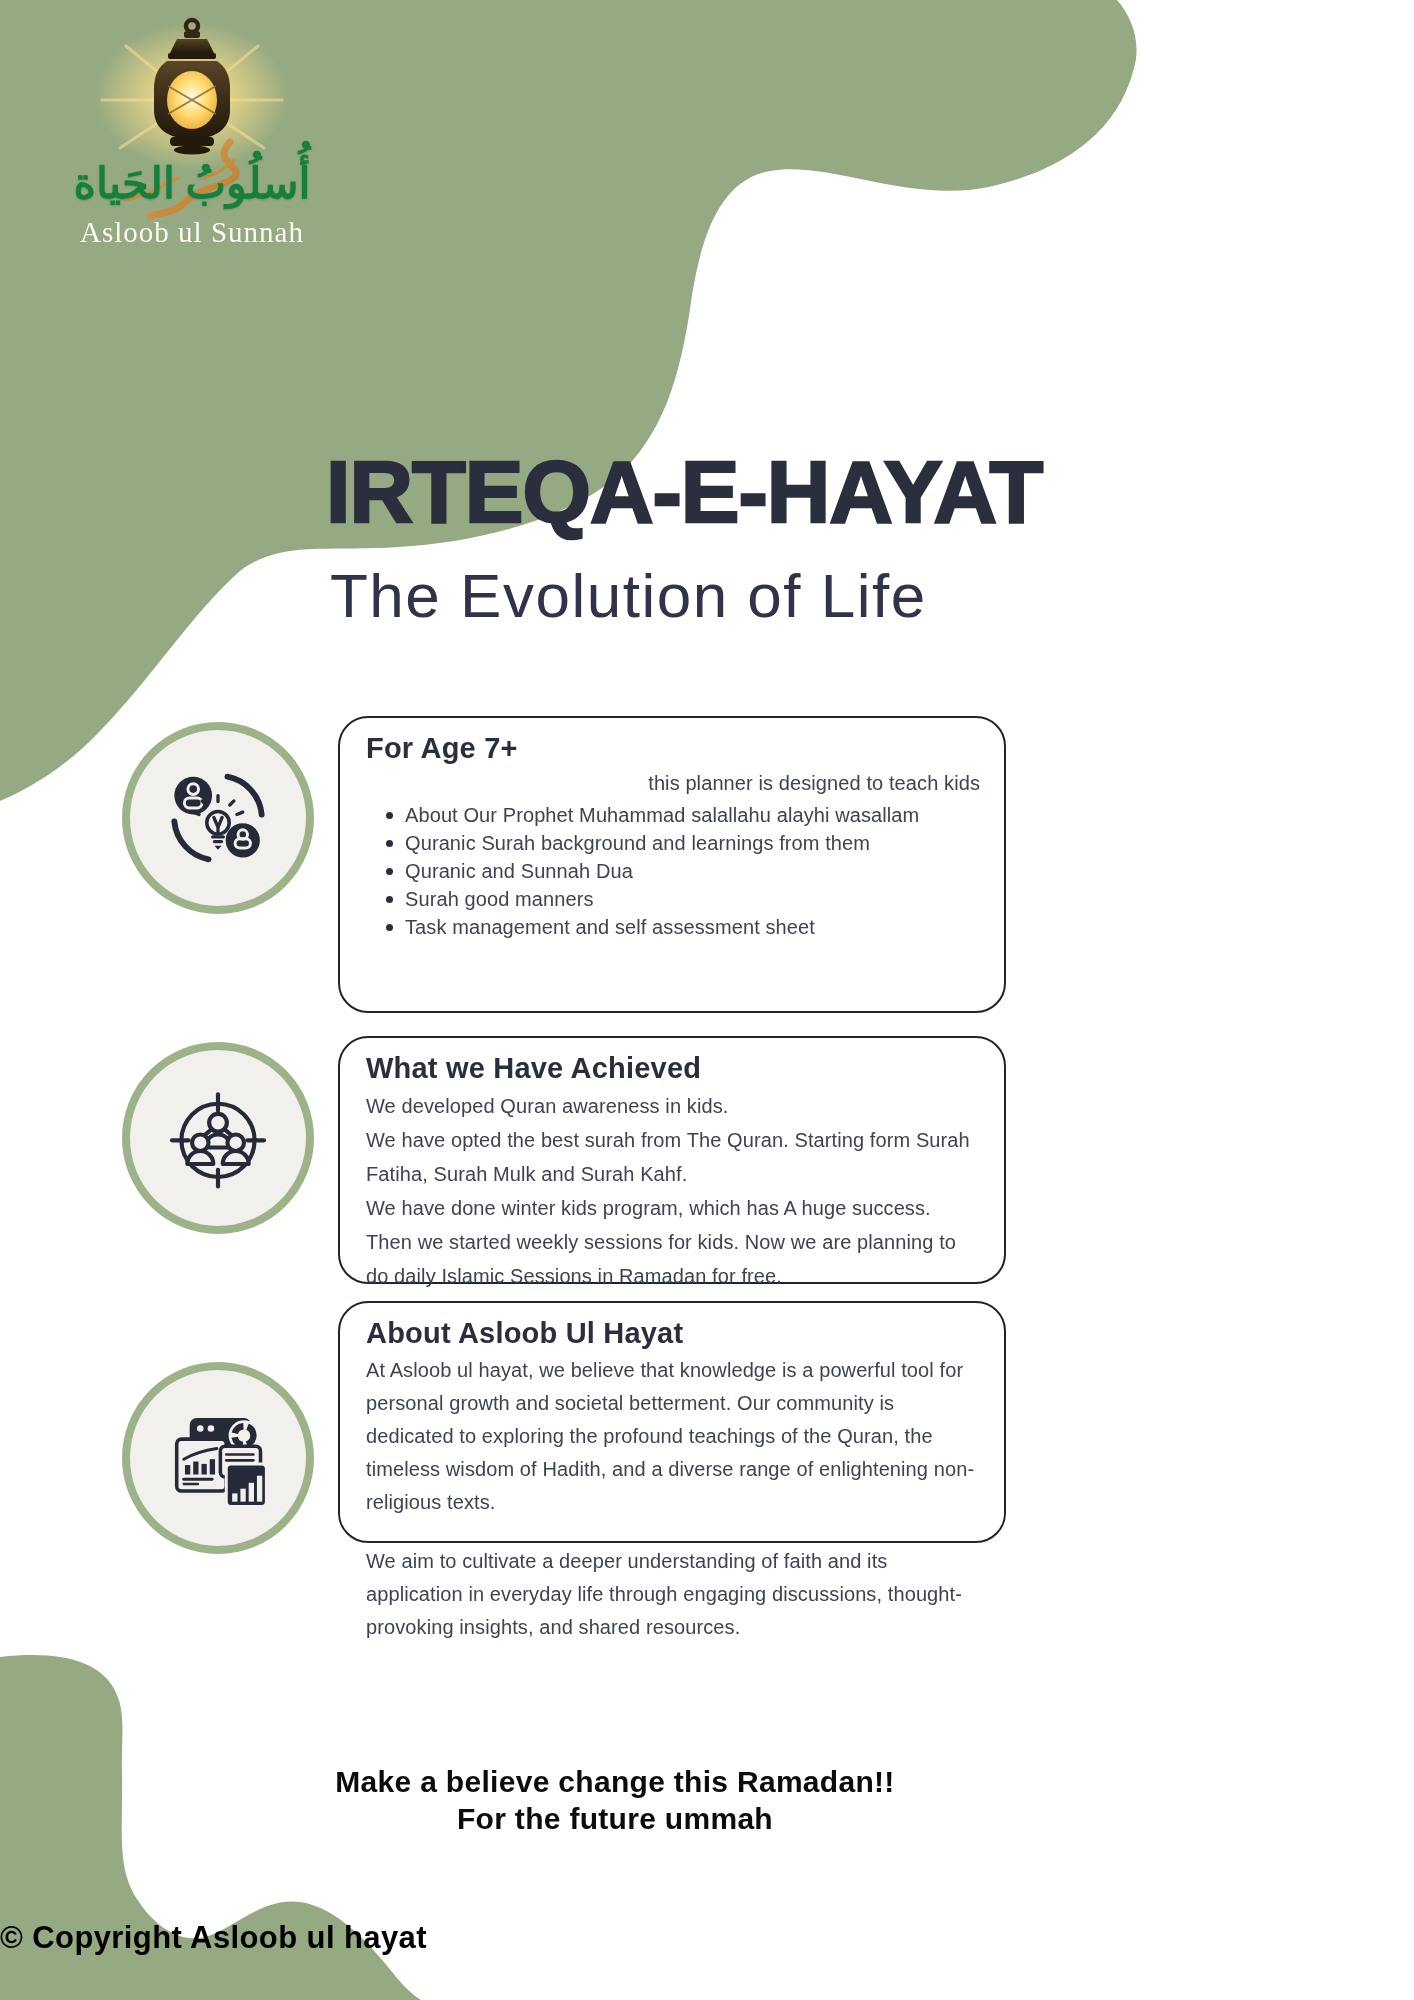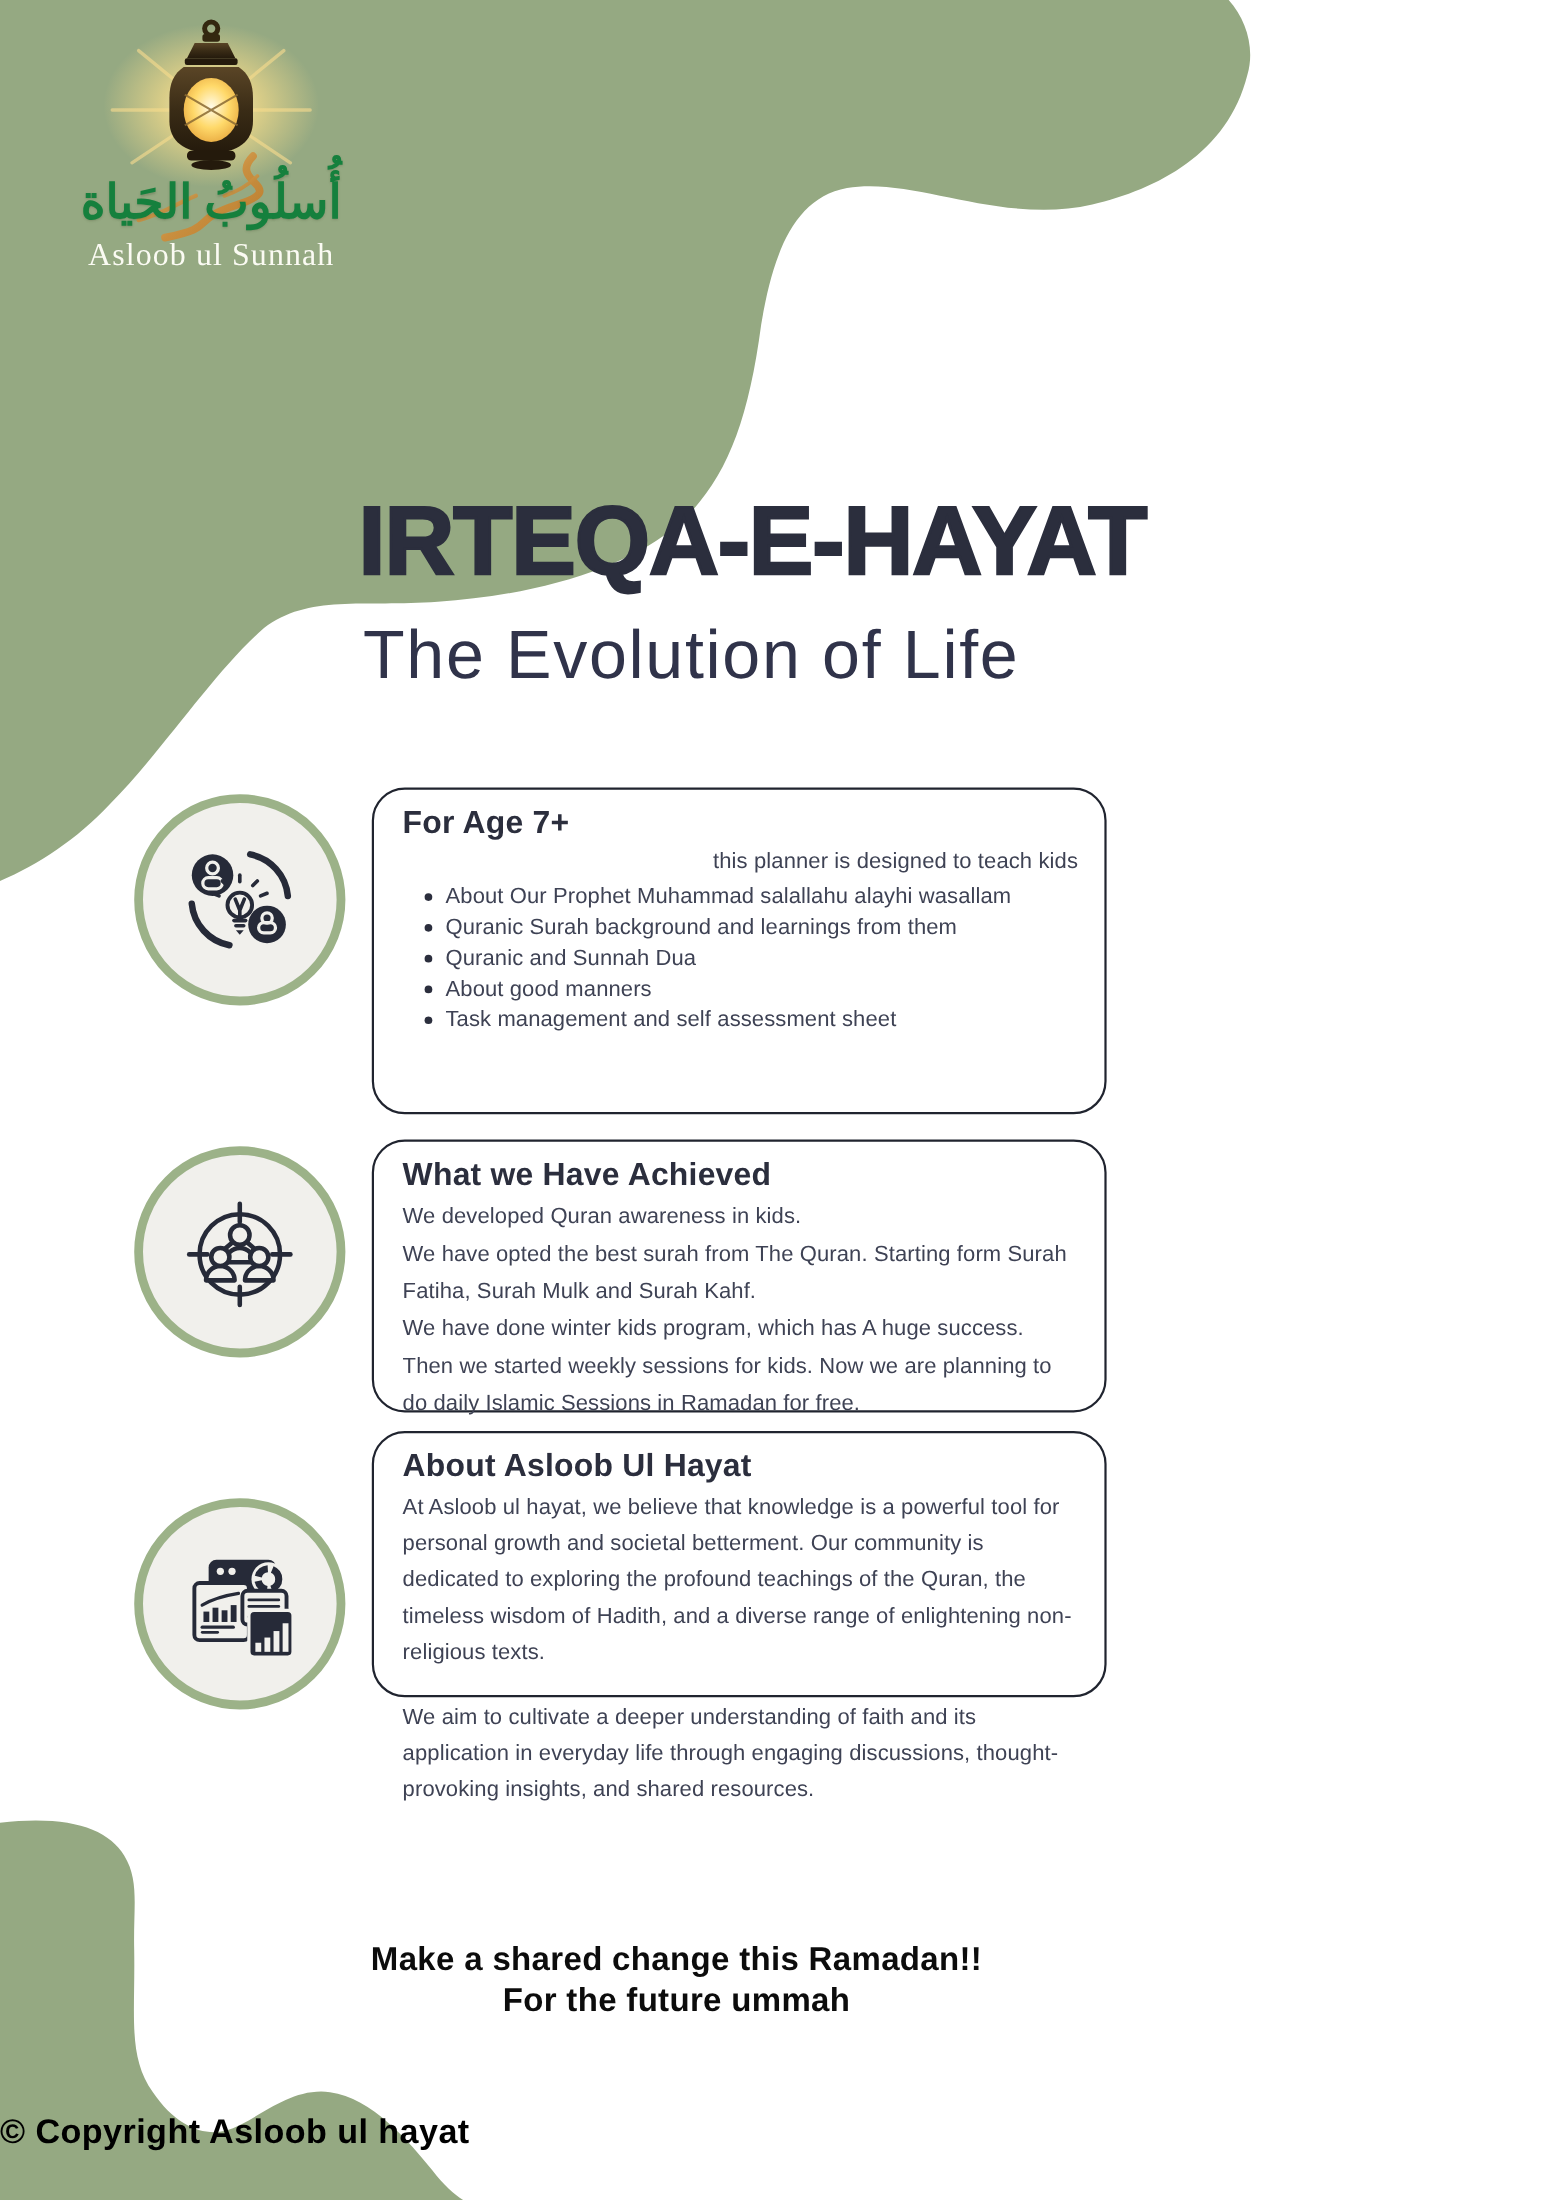--- a/index.html
+++ b/index.html
@@ -172,21 +172,21 @@
   </svg>
 </div>
 
 <div class="card card-1">
   <h2>For Age 7+</h2>
   <div class="txt intro">this planner is designed to teach kids</div>
   <ul class="txt">
     <li>About Our Prophet Muhammad salallahu alayhi wasallam</li>
     <li>Quranic Surah background and learnings from them</li>
     <li>Quranic and Sunnah Dua</li>
-    <li>About good manners</li>
+    <li>Surah good manners</li>
     <li>Task management and self assessment sheet</li>
   </ul>
 </div>
 
 <div class="icon-circle ic-2">
   <svg viewBox="0 0 100 100" aria-hidden="true">
     <g fill="none" stroke="#262a38" stroke-width="3.5" stroke-linecap="round">
       <circle cx="50" cy="52" r="31"></circle>
       <line x1="50" y1="13" x2="50" y2="27"></line>
       <line x1="50" y1="77" x2="50" y2="91"></line>
@@ -249,17 +249,17 @@
   </svg>
 </div>
 
 <div class="card card-3">
   <h2>About Asloob Ul Hayat</h2>
   <div class="txt para">At Asloob ul hayat, we believe that knowledge is a powerful tool for personal growth and societal betterment. Our community is dedicated to exploring the profound teachings of the Quran, the timeless wisdom of Hadith, and a diverse range of enlightening non-religious texts.</div>
   <div class="txt para">We aim to cultivate a deeper understanding of faith and its application in everyday life through engaging discussions, thought-provoking insights, and shared resources.</div>
 </div>
 
 <div class="promo">
-  <div>Make a shared change this Ramadan!!</div>
+  <div>Make a believe change this Ramadan!!</div>
   <div>For the future ummah</div>
 </div>
 
 <div class="copyright">© Copyright Asloob ul hayat</div>
 
 </body></html>

